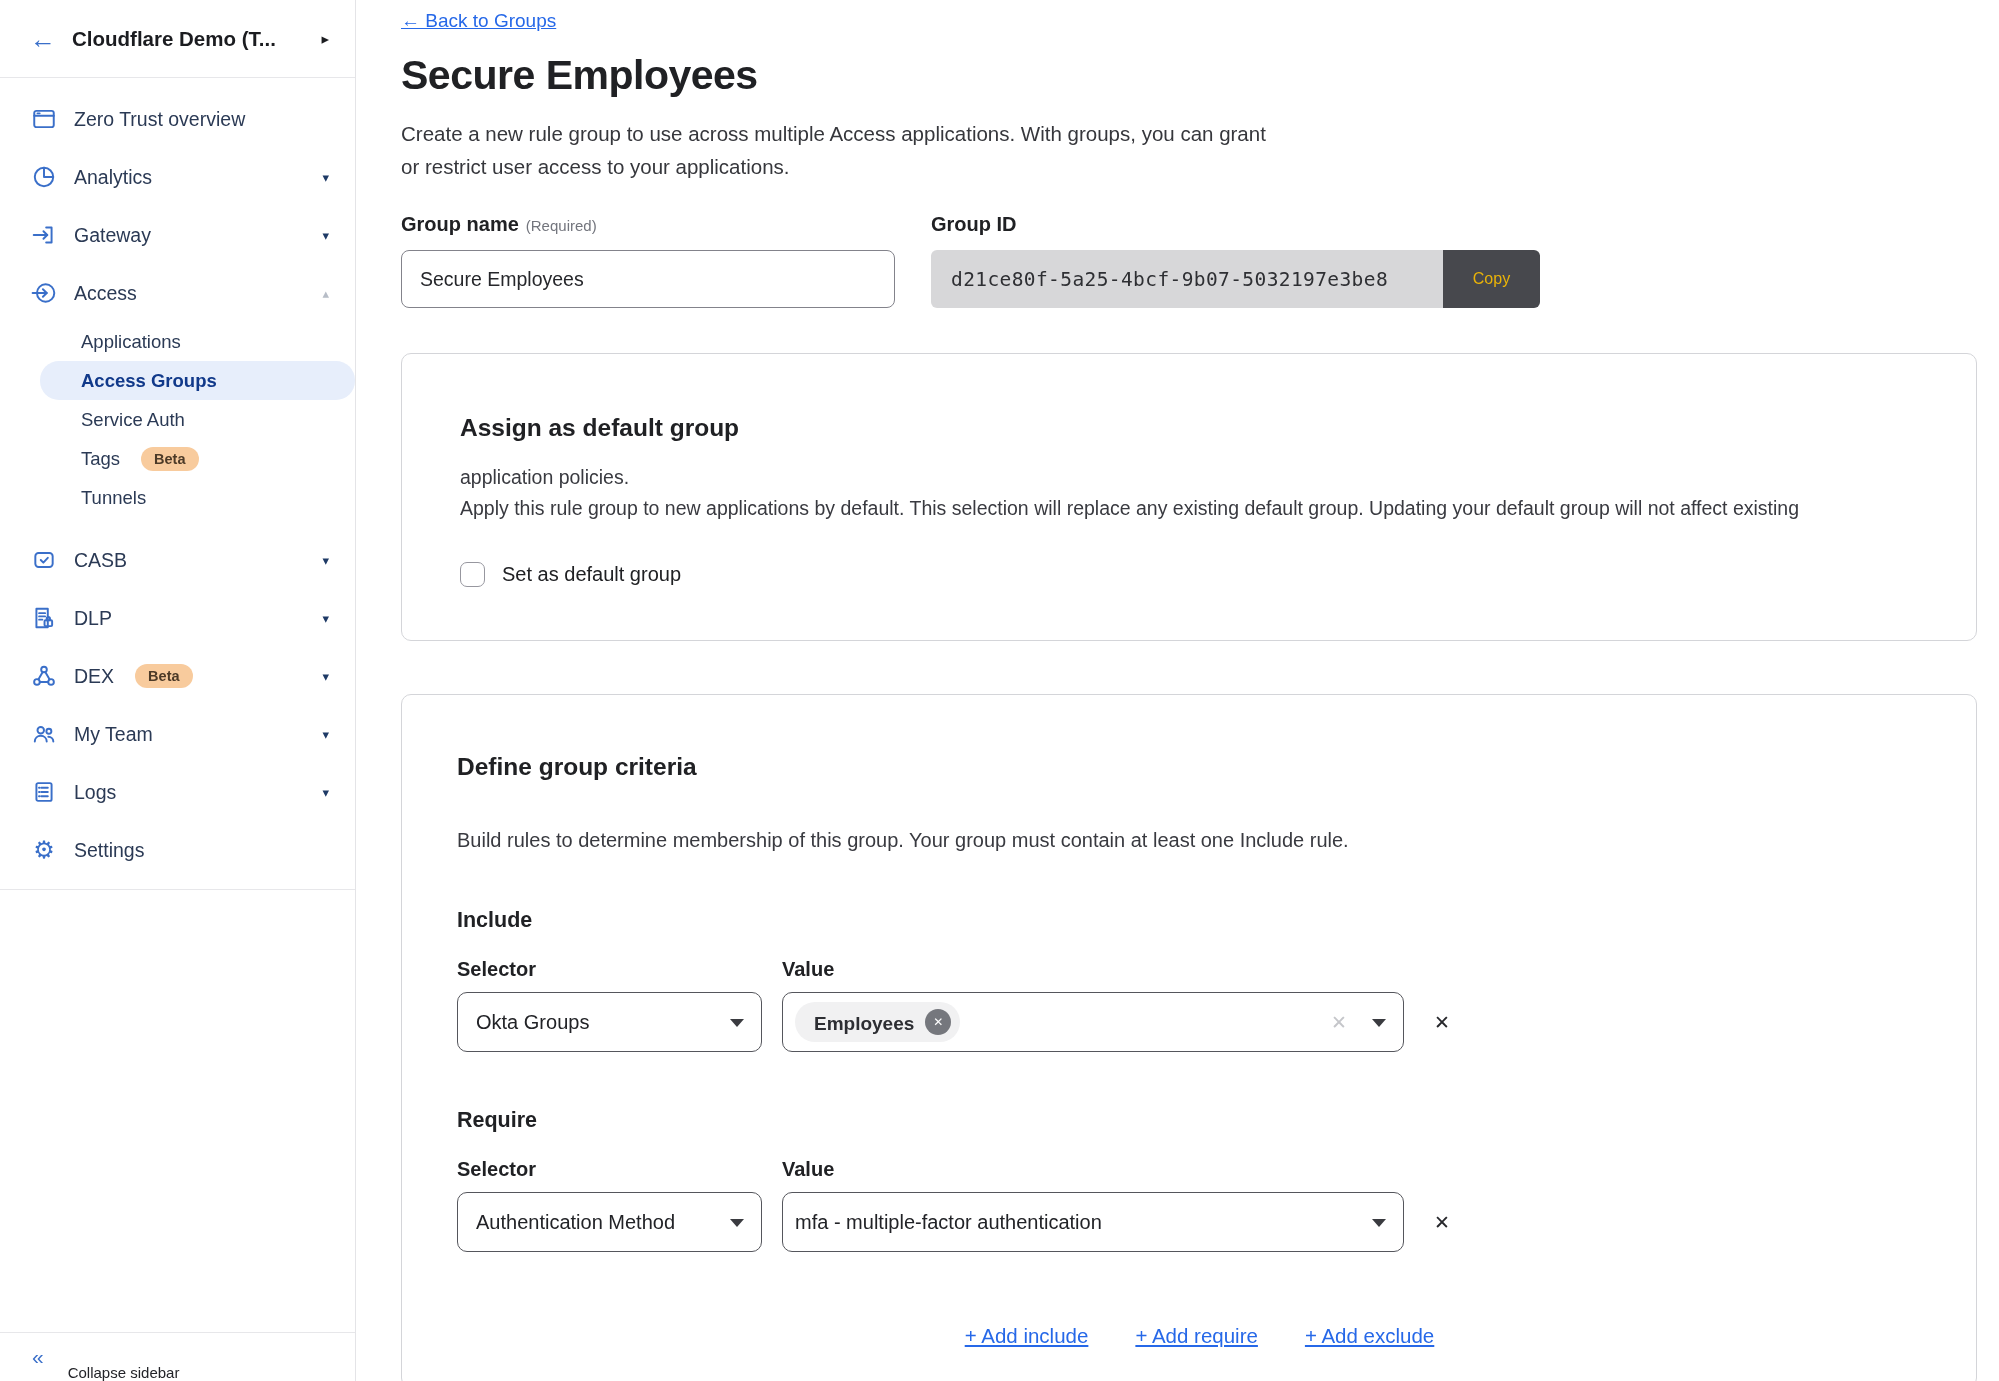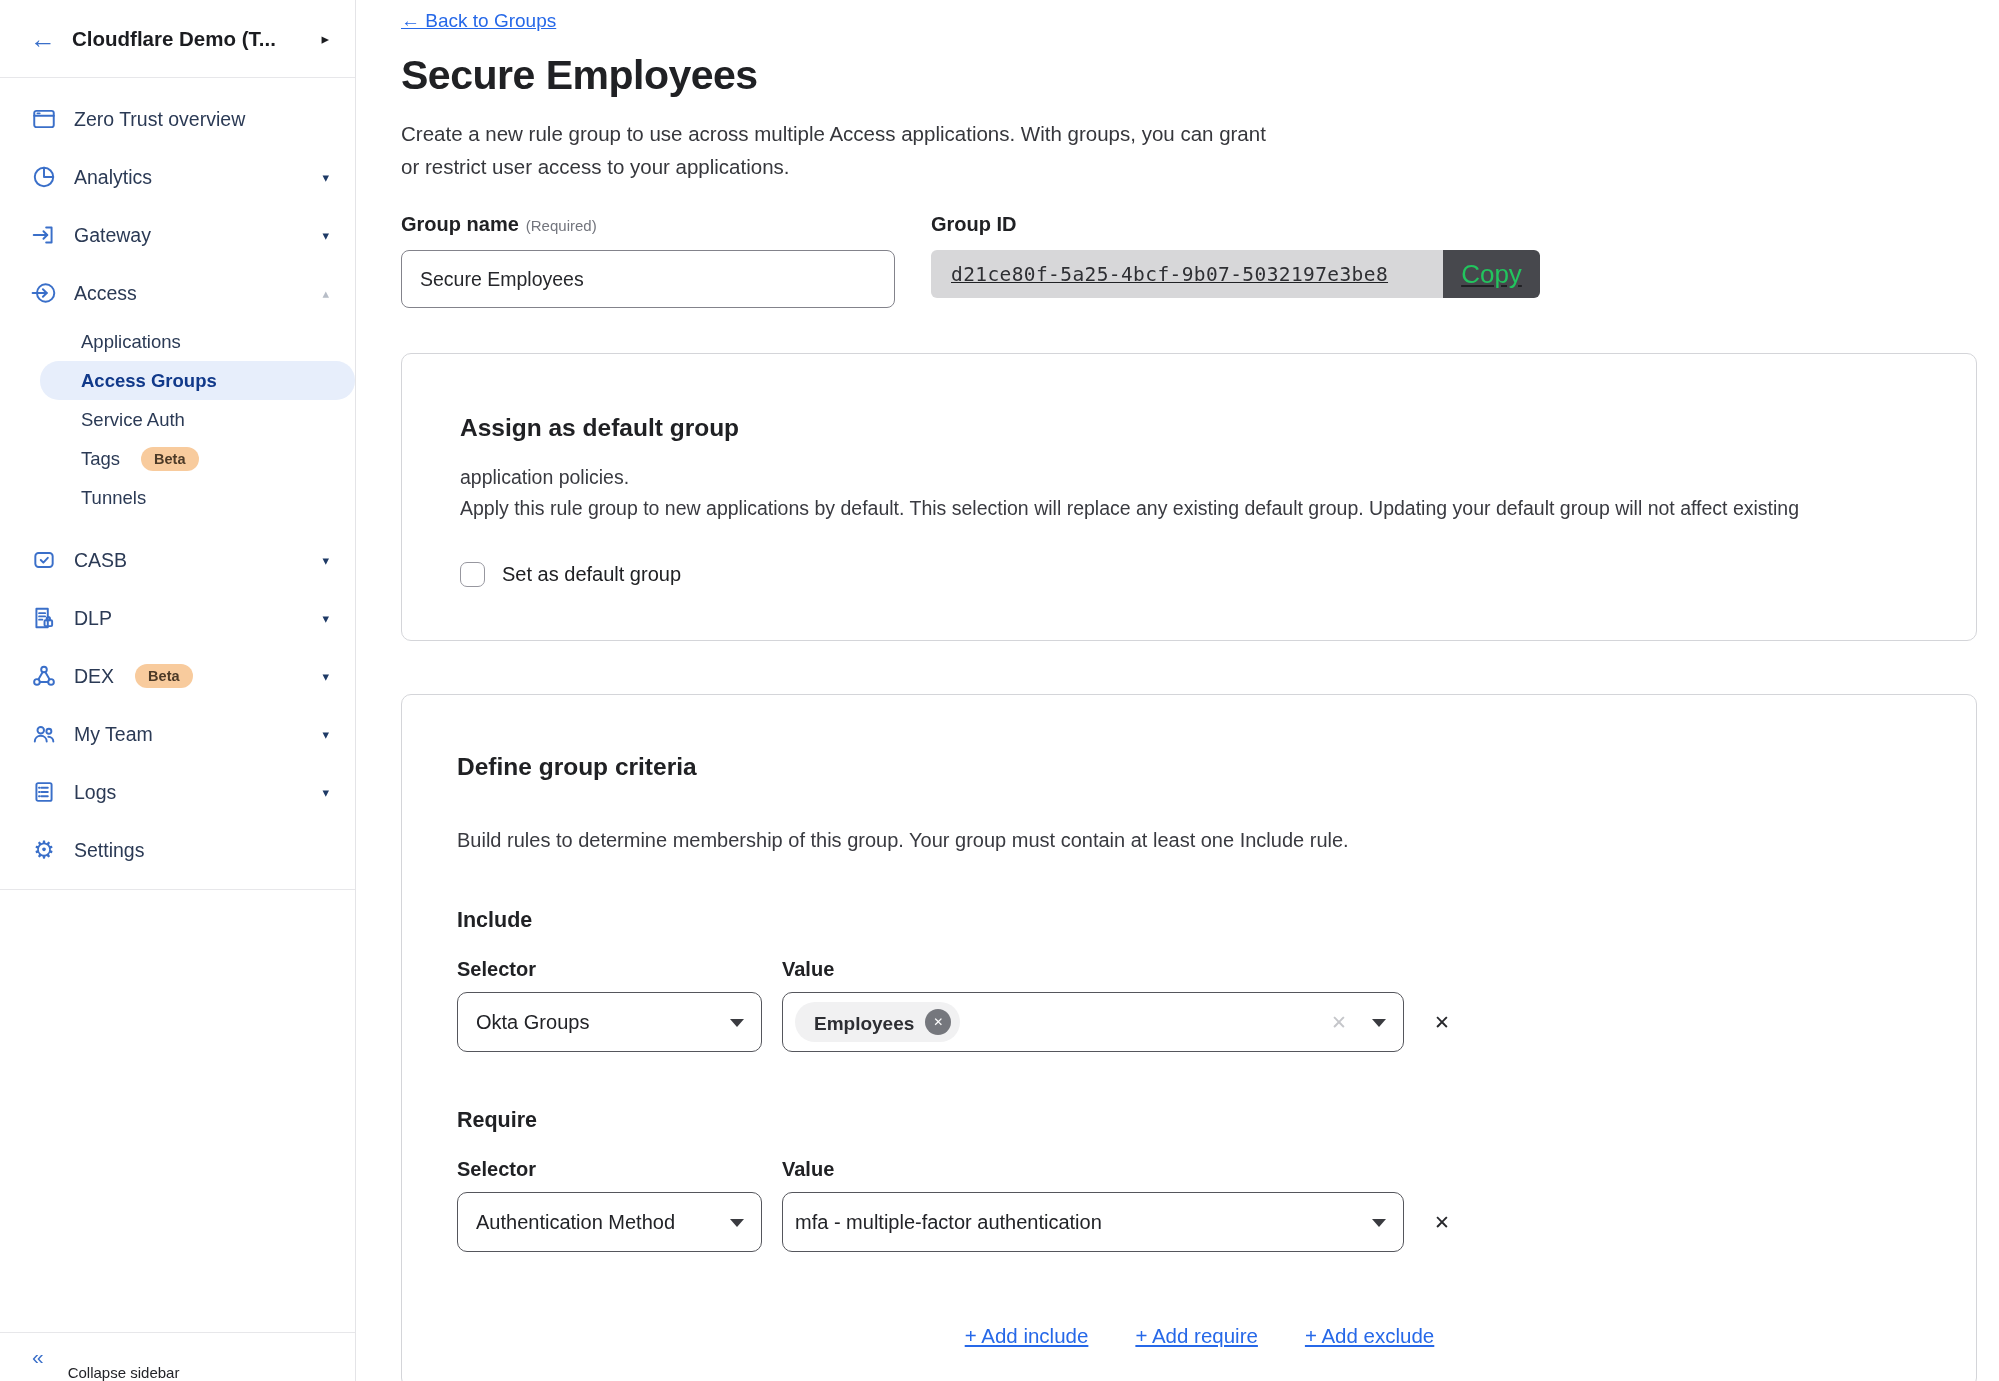--- a/index.html
+++ b/index.html
@@ -48,27 +48,27 @@
   .page-desc span { display:block; }
 
   .form-row { display:flex; margin-top:30px; }
   .field-label { font-size:20px; font-weight:700; color:#202124; }
   .req-note { font-size:15px; font-weight:400; color:#73757d; margin-left:7px; }
   .col-name { width:494px; }
   .text-input { margin-top:14px; width:494px; height:58px; border:1px solid #83838b;
     border-radius:8px; font-size:19.5px; padding:0 18px; color:#26272b;
     font-family:"Liberation Sans","DejaVu Sans",sans-serif; background:#fff; }
   .col-id { margin-left:36px; }
-  .id-assembly { margin-top:14px; display:flex; height:48px;text-decoration:underline; }
+  .id-assembly { margin-top:14px; display:flex; height:58px; }
   .id-box { width:512px; background:#d7d7d9; border-radius:6px 0 0 6px;
     display:flex; align-items:center; padding:0 20px;
     font-family:"DejaVu Sans Mono","Liberation Mono",monospace;
     font-size:19.5px; color:#2e2f33; letter-spacing:0.4px; }
-  .copy-btn { width:97px; background:#47484d; color:#22c55e; border:none;
-    border-radius:0 6px 6px 0; font-size:26px; cursor:pointer;
+  .copy-btn { width:97px; background:#47484d; color:#eab308; border:none;
+    border-radius:0 6px 6px 0; font-size:16px; cursor:pointer;
     font-family:"Liberation Sans","DejaVu Sans",sans-serif; }
 
   .card { width:1576px; border:1px solid #d4d5d9; border-radius:10px; background:#fff; }
   .card-default { margin-top:45px; height:288px; padding:60px 58px 0; }
   .card-title { font-size:24.5px; font-weight:700; color:#202124; }
   .card-desc { margin-top:20px; font-size:19.5px; color:#393a40; line-height:1.58; max-width:1465px; }
   .card-desc span { display:block; }
   .checkbox-row { margin-top:38px; display:flex; align-items:center; }
   .checkbox { appearance:none; -webkit-appearance:none; width:25px; height:25px;
     border:1.6px solid #97979f; border-radius:7px; background:#fff; cursor:pointer; }

